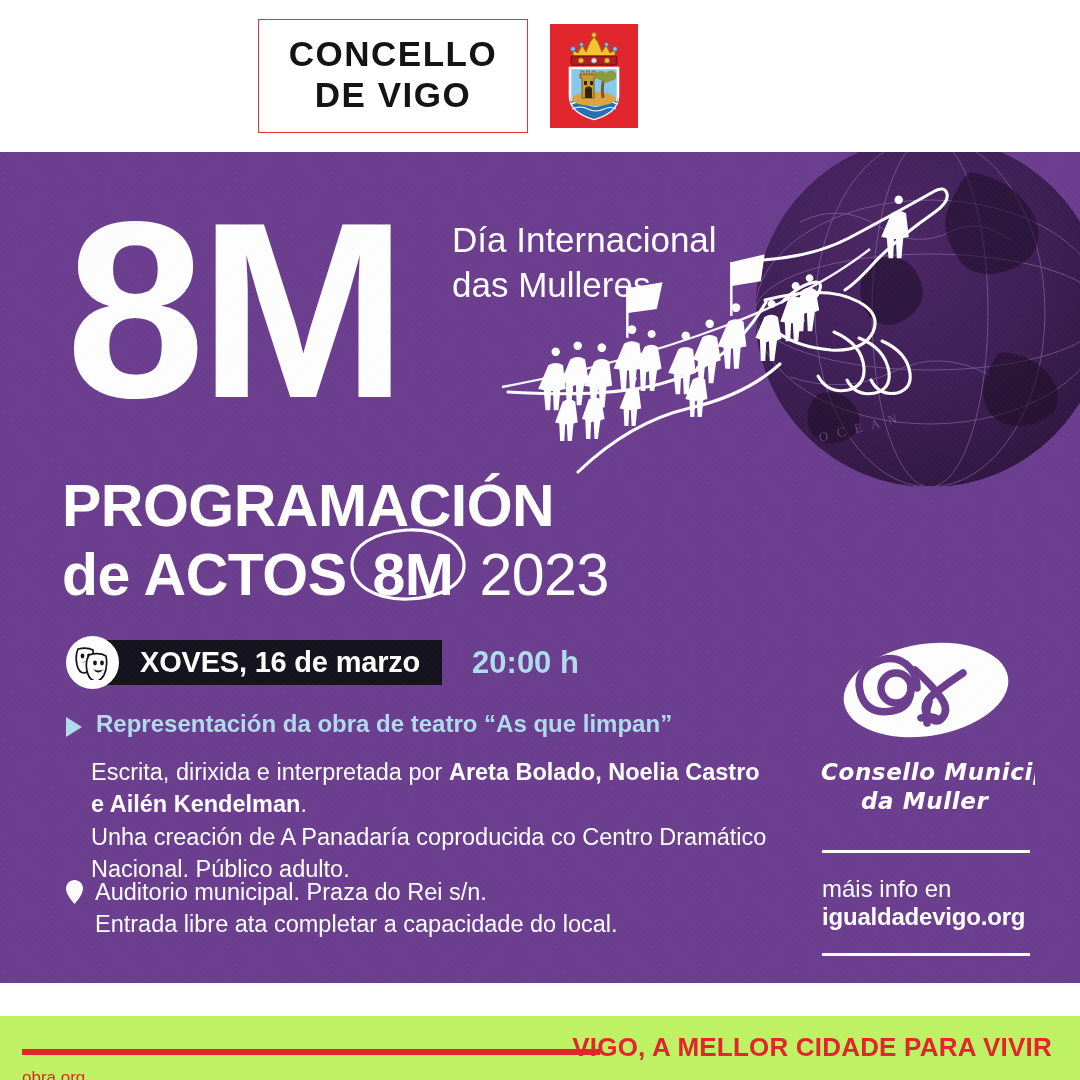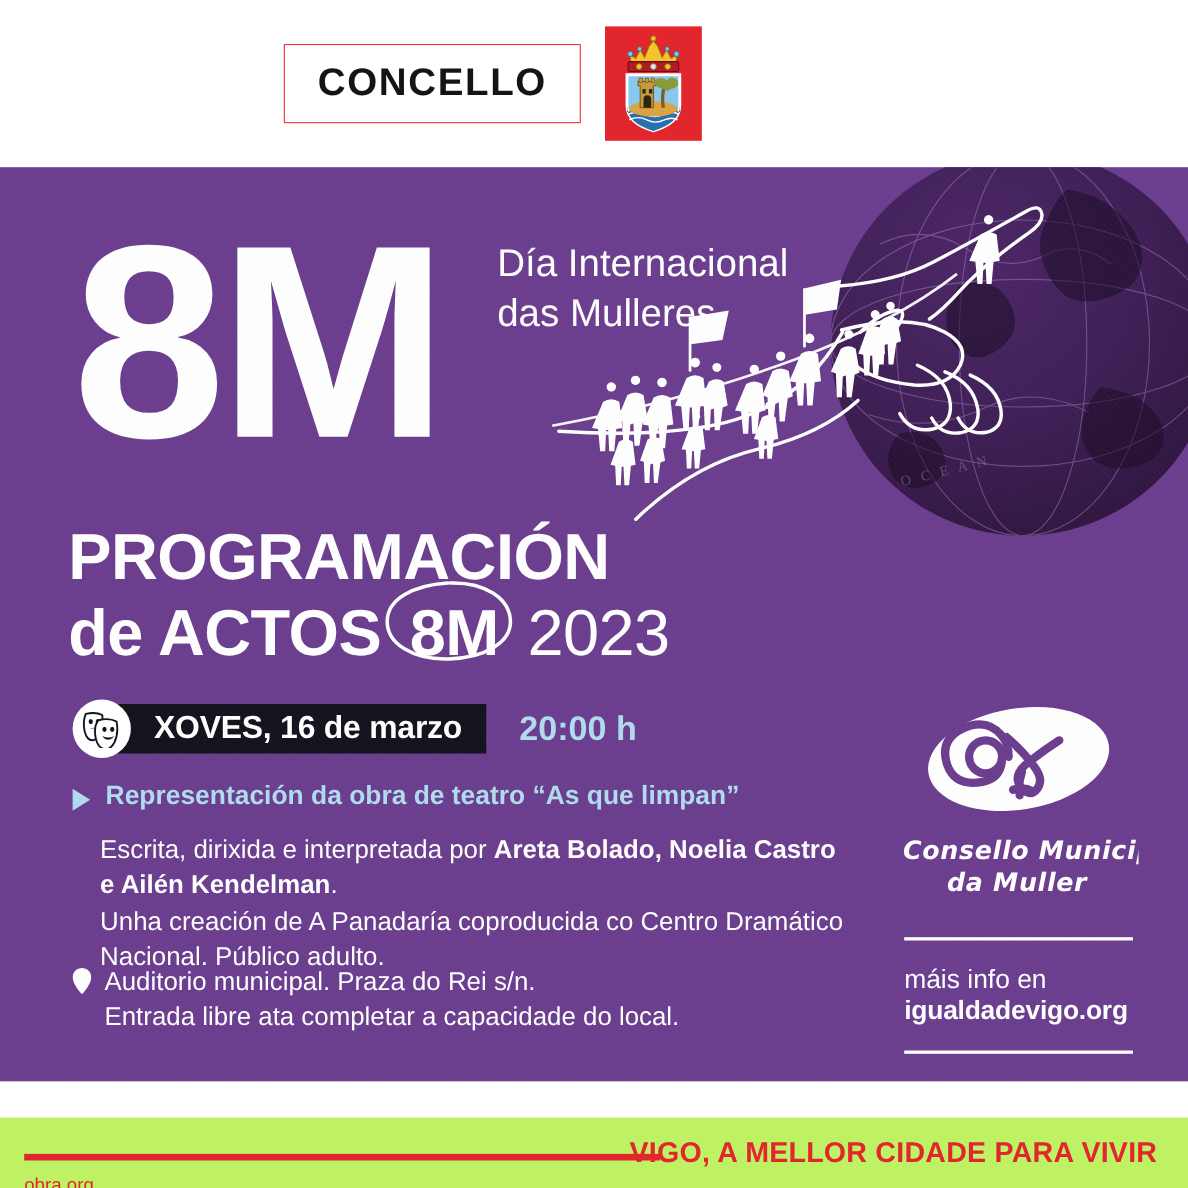--- a/index.html
+++ b/index.html
@@ -218,20 +218,21 @@
 </style>
 </head>
 <body>
 
 <div class="poster">
 
   <div class="header">
 
     <div class="wordmark-box">
       <div class="wordmark-line">CONCELLO</div>
+      <div class="wordmark-line">DE VIGO</div>
     </div>
 
     <div class="crest-box">
       <svg width="70" height="92" viewBox="0 0 70 92">
 
         <g>
           <path d="M14 26 L14 20 L19 23 L23 15 L27 22 L31 12 L35 7 L39 12 L43 22 L47 15 L51 23 L56 20 L56 26 Z" fill="#f2c52e" stroke="#9c6b14" stroke-width="1"></path>
           <circle cx="35" cy="5" r="2.4" fill="#f2c52e" stroke="#9c6b14" stroke-width=".8"></circle>
           <circle cx="14" cy="19" r="2.4" fill="#7fc6e8" stroke="#2a6d96" stroke-width=".8"></circle>
           <circle cx="56" cy="19" r="2.4" fill="#7fc6e8" stroke="#2a6d96" stroke-width=".8"></circle>

